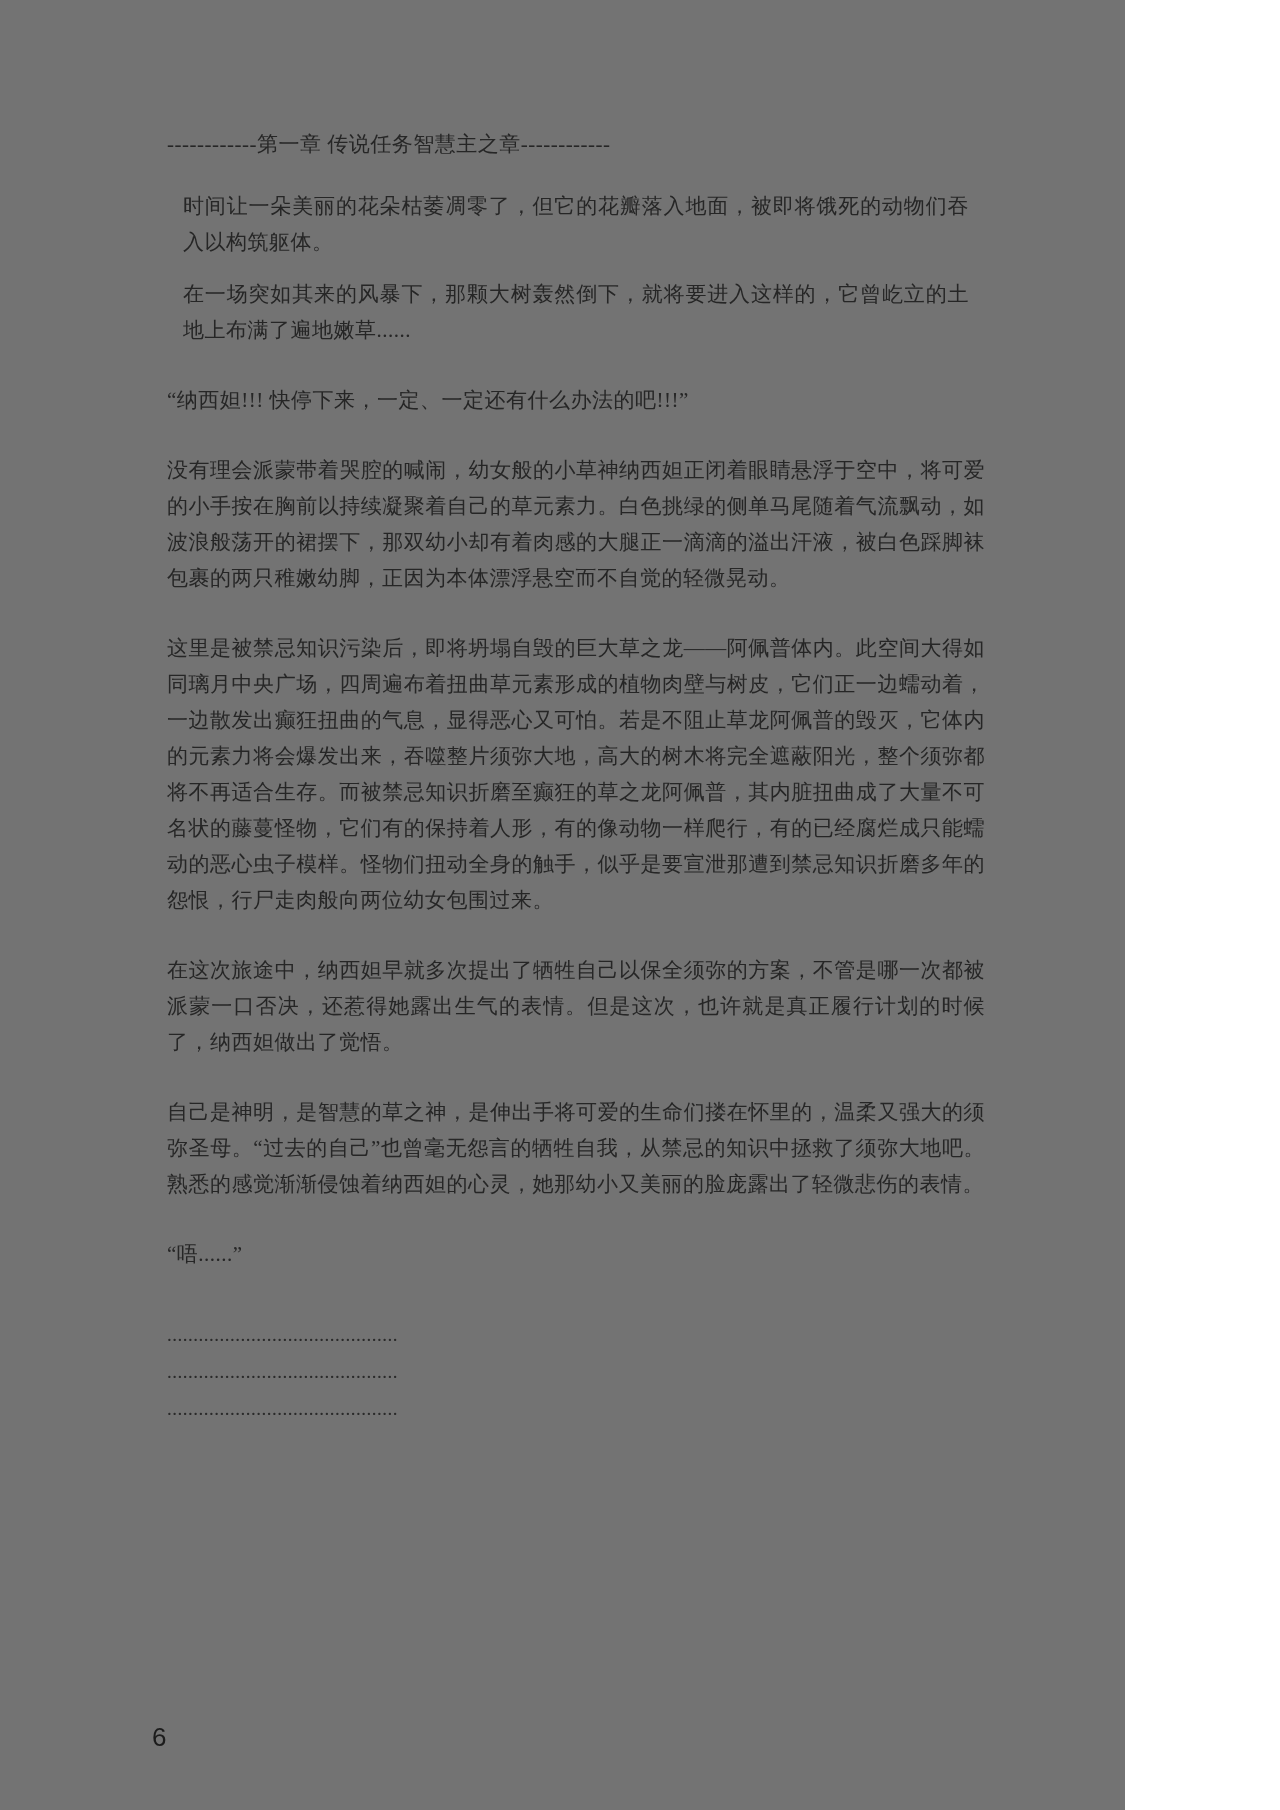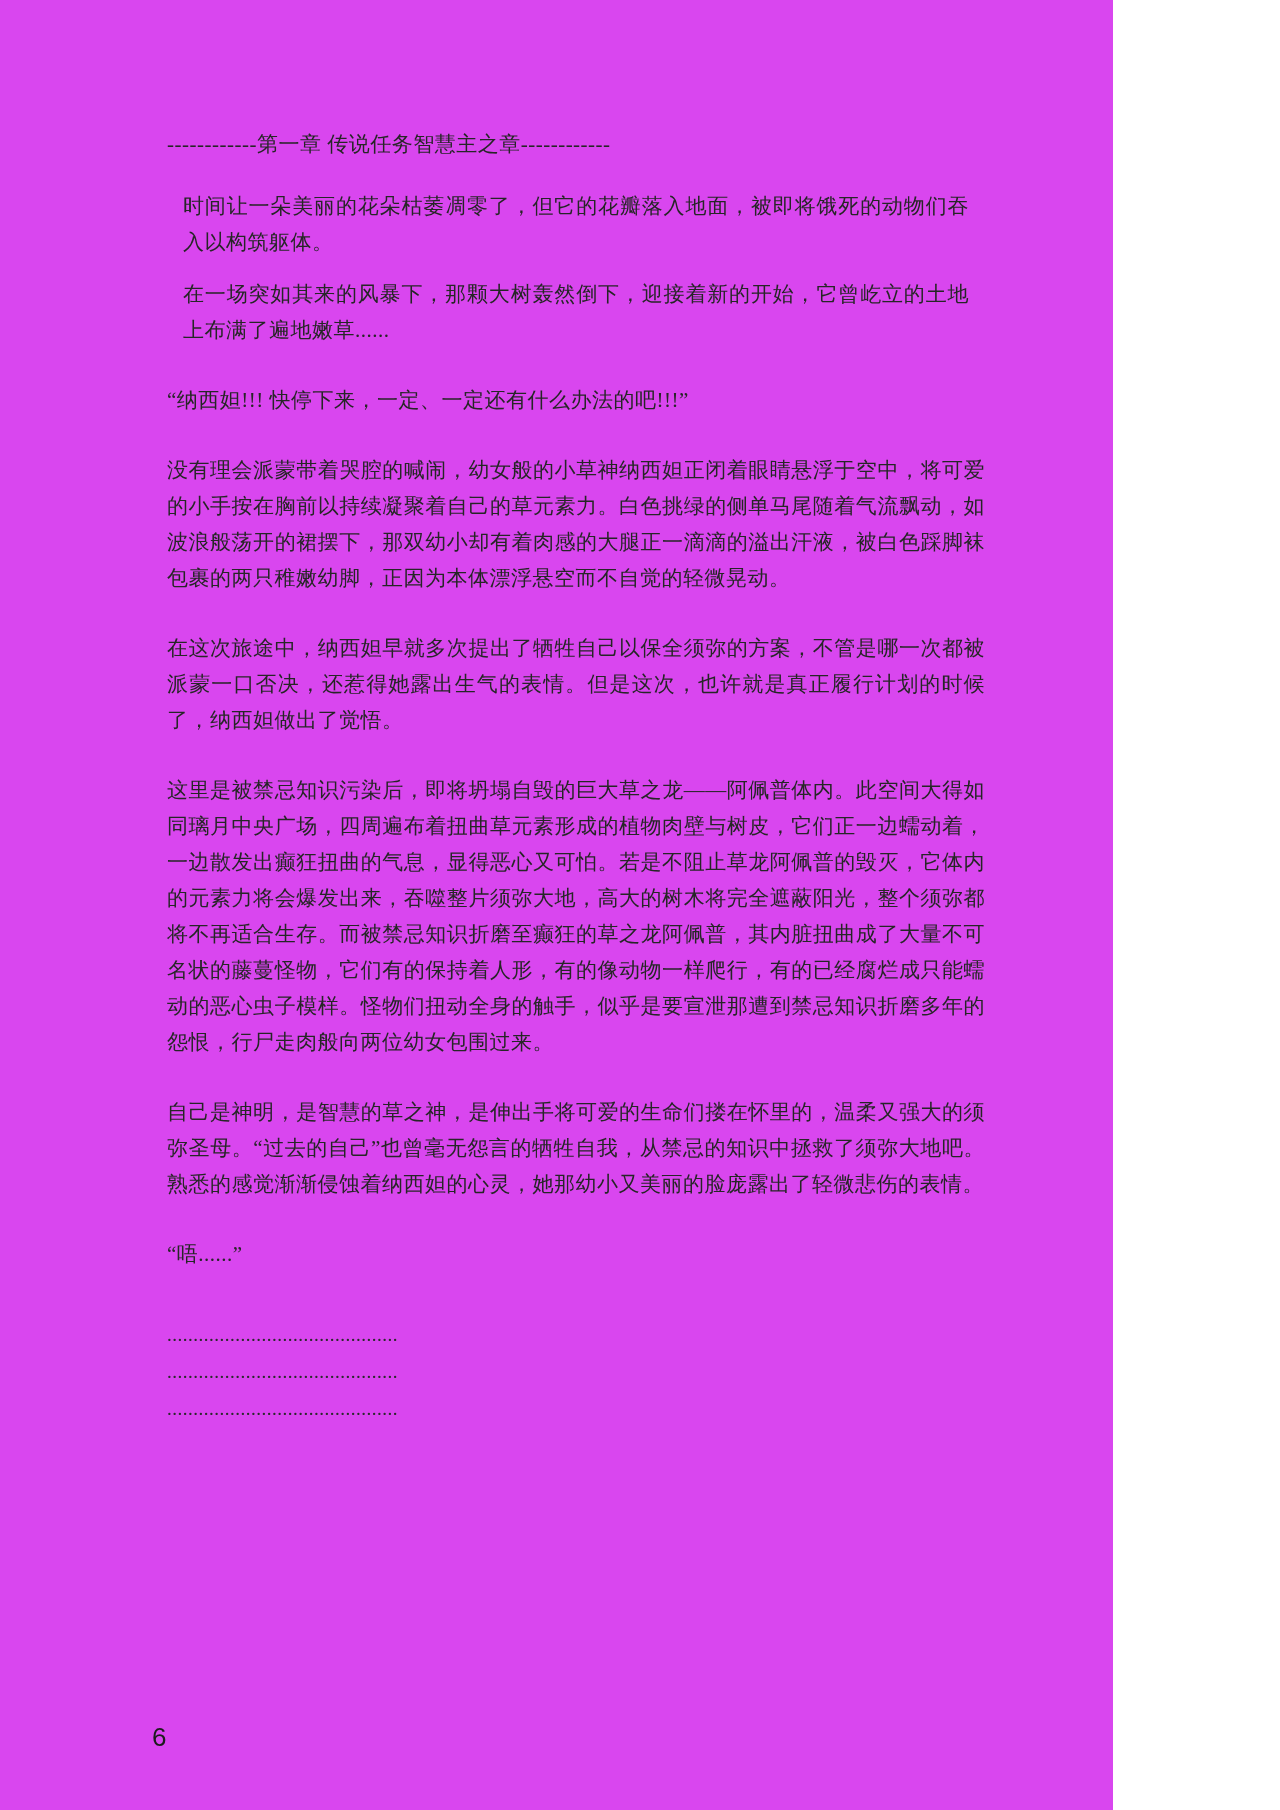--- a/index.html
+++ b/index.html
@@ -4,24 +4,25 @@
 <style>
   html, body {
     margin: 0;
     padding: 0;
     background: #ffffff;
   }
   .page {
     position: relative;
     width: 1113px;
     height: 1810px;
-    background: #d946ef;
+    background: #737373;
     overflow: hidden;
     font-family: "Liberation Serif", "DejaVu Serif", serif;
     color: #262626;
+    padding-left: 12px;
   }
   .content {
     position: absolute;
     left: 167px;
     top: 126px;
     width: 818px;
   }
   .content p {
     margin: 0;
     font-size: 21px;
@@ -64,32 +65,32 @@
 </head>
 <body>
 
 <div class="page">
   <div class="content">
 
     <p class="heading">------------第一章 传说任务智慧主之章------------</p>
 
     <div class="intro">
       <p>时间让一朵美丽的花朵枯萎凋零了，但它的花瓣落入地面，被即将饿死的动物们吞入以构筑躯体。</p>
-      <p>在一场突如其来的风暴下，那颗大树轰然倒下，迎接着新的开始，它曾屹立的土地上布满了遍地嫩草......</p>
+      <p>在一场突如其来的风暴下，那颗大树轰然倒下，就将要进入这样的，它曾屹立的土地上布满了遍地嫩草......</p>
     </div>
 
 
 
     <p class="block quote">“纳西妲!!! 快停下来，一定、一定还有什么办法的吧!!!”</p>
 
     <p class="block">没有理会派蒙带着哭腔的喊闹，幼女般的小草神纳西妲正闭着眼睛悬浮于空中，将可爱的小手按在胸前以持续凝聚着自己的草元素力。白色挑绿的侧单马尾随着气流飘动，如波浪般荡开的裙摆下，那双幼小却有着肉感的大腿正一滴滴的溢出汗液，被白色踩脚袜包裹的两只稚嫩幼脚，正因为本体漂浮悬空而不自觉的轻微晃动。</p>
 
+    <p class="block">这里是被禁忌知识污染后，即将坍塌自毁的巨大草之龙——阿佩普体内。此空间大得如同璃月中央广场，四周遍布着扭曲草元素形成的植物肉壁与树皮，它们正一边蠕动着，一边散发出癫狂扭曲的气息，显得恶心又可怕。若是不阻止草龙阿佩普的毁灭，它体内的元素力将会爆发出来，吞噬整片须弥大地，高大的树木将完全遮蔽阳光，整个须弥都将不再适合生存。而被禁忌知识折磨至癫狂的草之龙阿佩普，其内脏扭曲成了大量不可名状的藤蔓怪物，它们有的保持着人形，有的像动物一样爬行，有的已经腐烂成只能蠕动的恶心虫子模样。怪物们扭动全身的触手，似乎是要宣泄那遭到禁忌知识折磨多年的怨恨，行尸走肉般向两位幼女包围过来。</p>
+
     <p class="block">在这次旅途中，纳西妲早就多次提出了牺牲自己以保全须弥的方案，不管是哪一次都被派蒙一口否决，还惹得她露出生气的表情。但是这次，也许就是真正履行计划的时候了，纳西妲做出了觉悟。</p>
-
-    <p class="block">这里是被禁忌知识污染后，即将坍塌自毁的巨大草之龙——阿佩普体内。此空间大得如同璃月中央广场，四周遍布着扭曲草元素形成的植物肉壁与树皮，它们正一边蠕动着，一边散发出癫狂扭曲的气息，显得恶心又可怕。若是不阻止草龙阿佩普的毁灭，它体内的元素力将会爆发出来，吞噬整片须弥大地，高大的树木将完全遮蔽阳光，整个须弥都将不再适合生存。而被禁忌知识折磨至癫狂的草之龙阿佩普，其内脏扭曲成了大量不可名状的藤蔓怪物，它们有的保持着人形，有的像动物一样爬行，有的已经腐烂成只能蠕动的恶心虫子模样。怪物们扭动全身的触手，似乎是要宣泄那遭到禁忌知识折磨多年的怨恨，行尸走肉般向两位幼女包围过来。</p>
 
     <p class="block">自己是神明，是智慧的草之神，是伸出手将可爱的生命们搂在怀里的，温柔又强大的须弥圣母。“过去的自己”也曾毫无怨言的牺牲自我，从禁忌的知识中拯救了须弥大地吧。熟悉的感觉渐渐侵蚀着纳西妲的心灵，她那幼小又美丽的脸庞露出了轻微悲伤的表情。</p>
 
     <p class="block quote">“唔......”</p>
 
     <p class="dots dots-first">............................................</p>
     <p class="dots">............................................</p>
     <p class="dots">............................................</p>
 
   </div>

